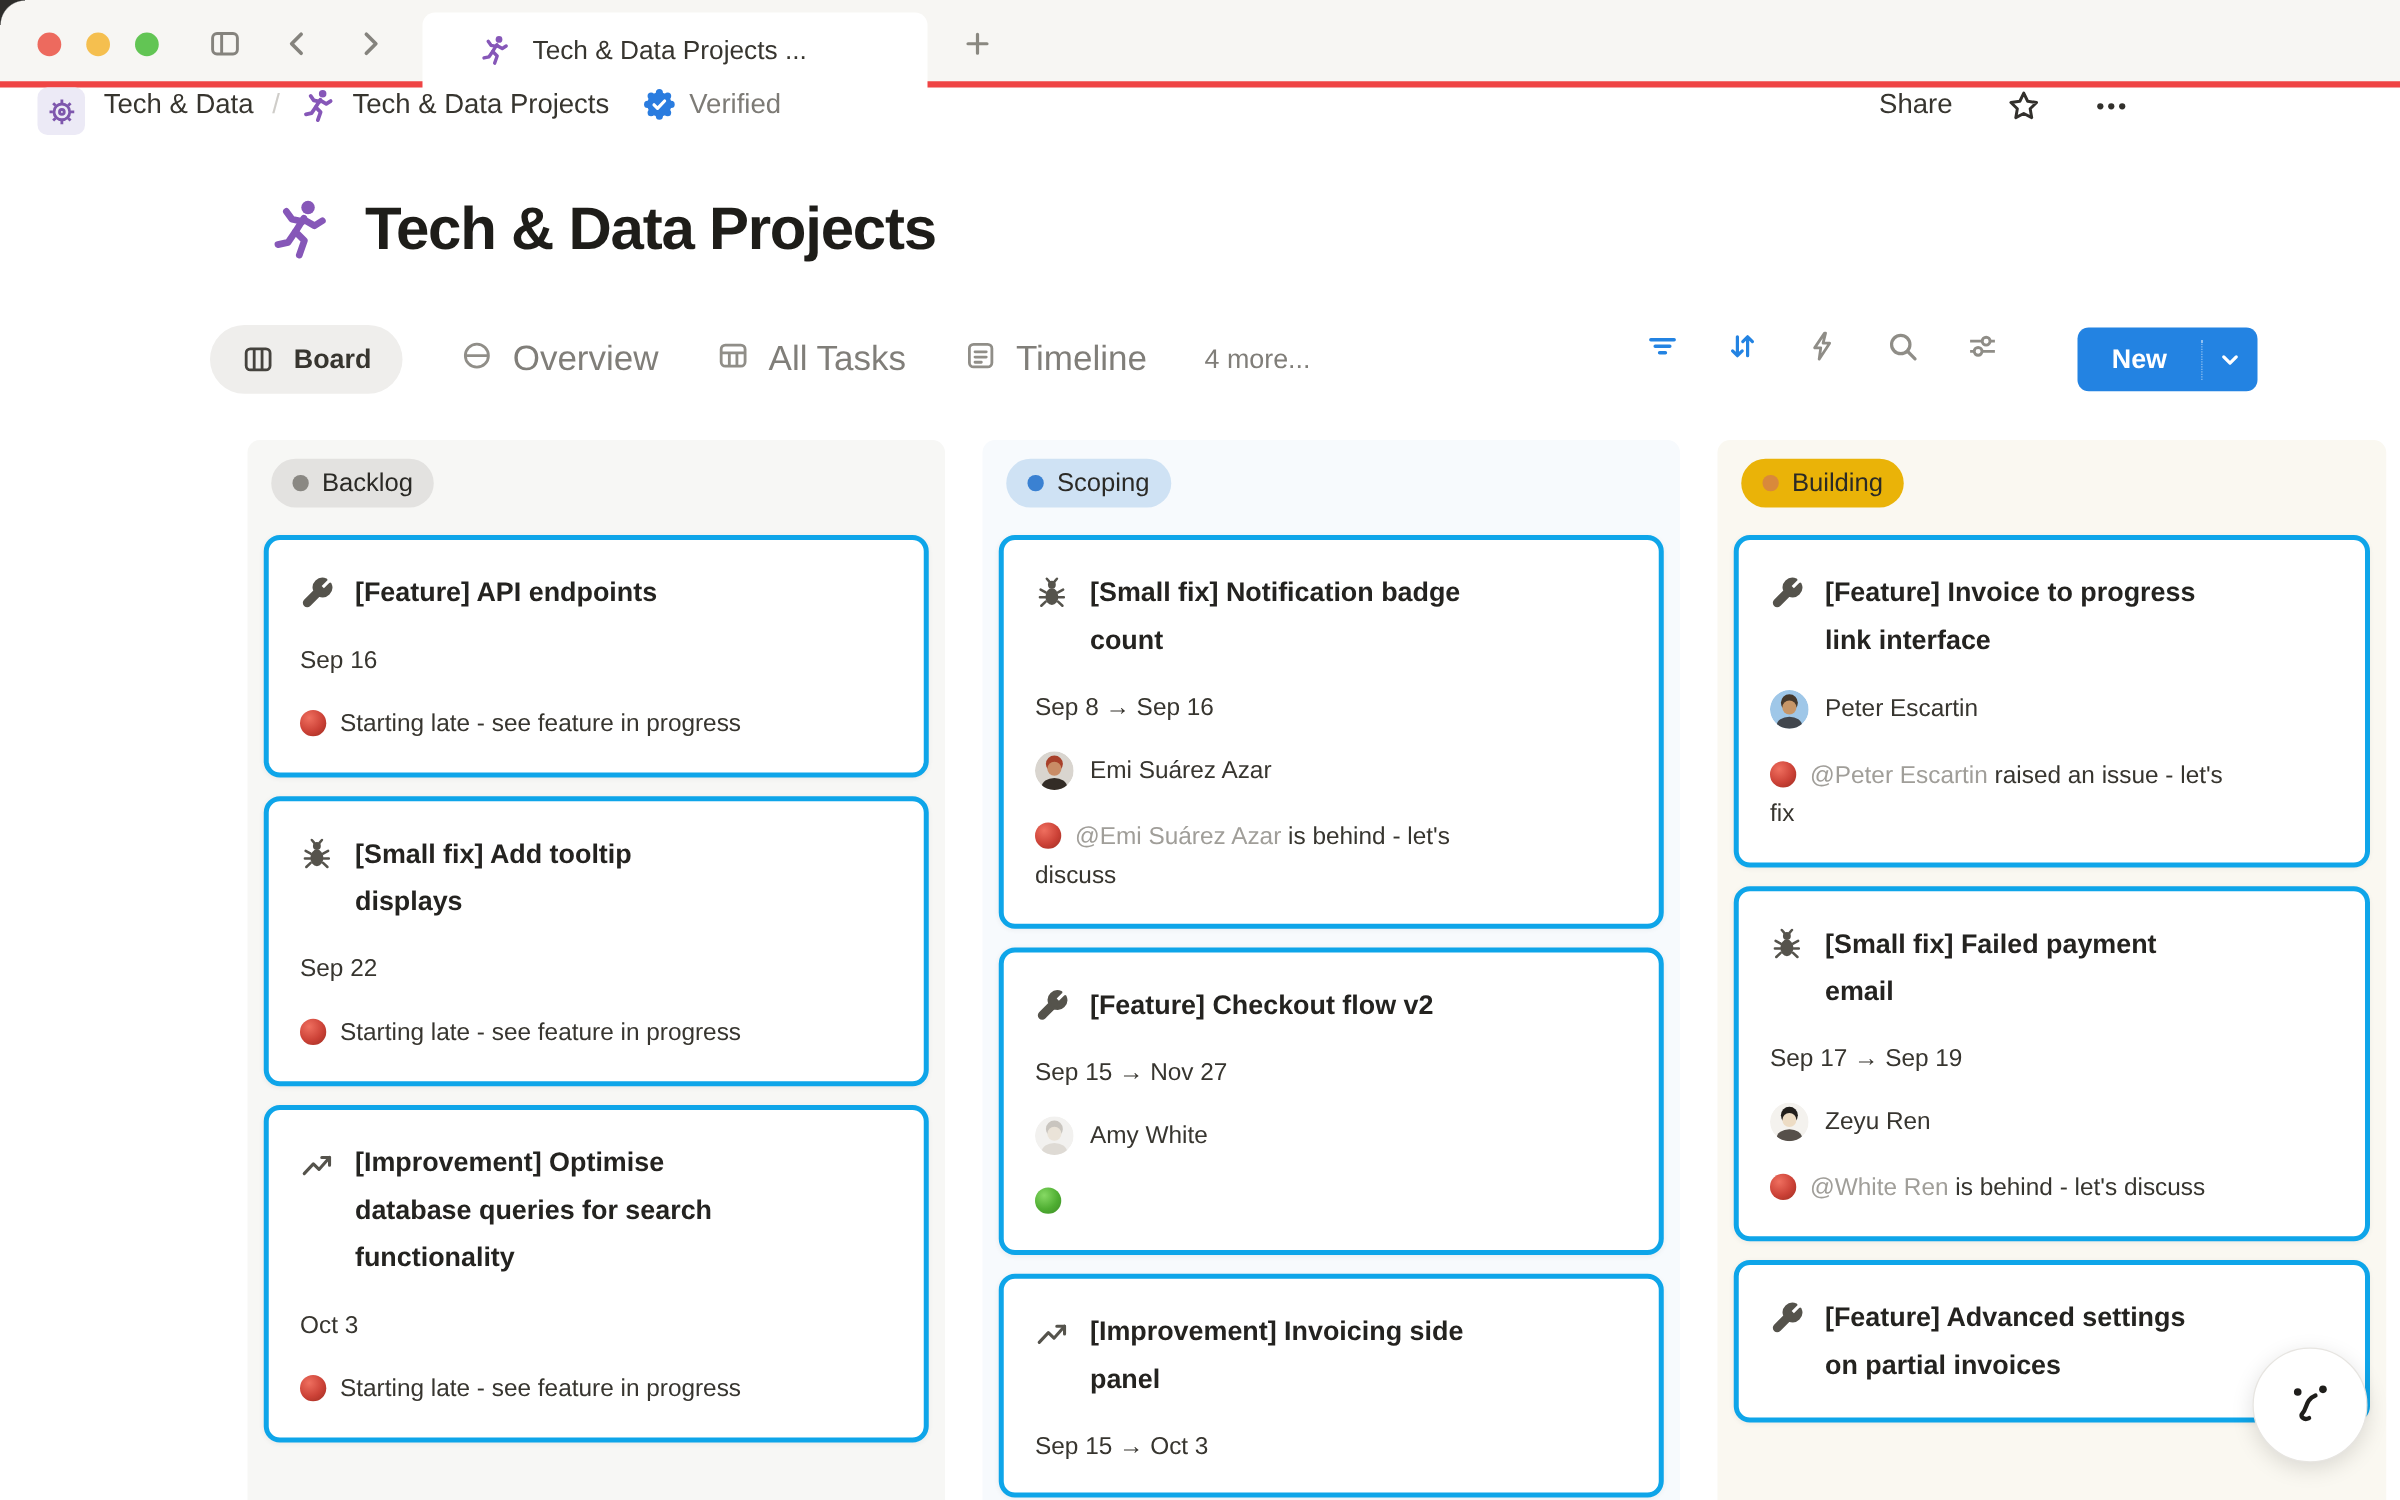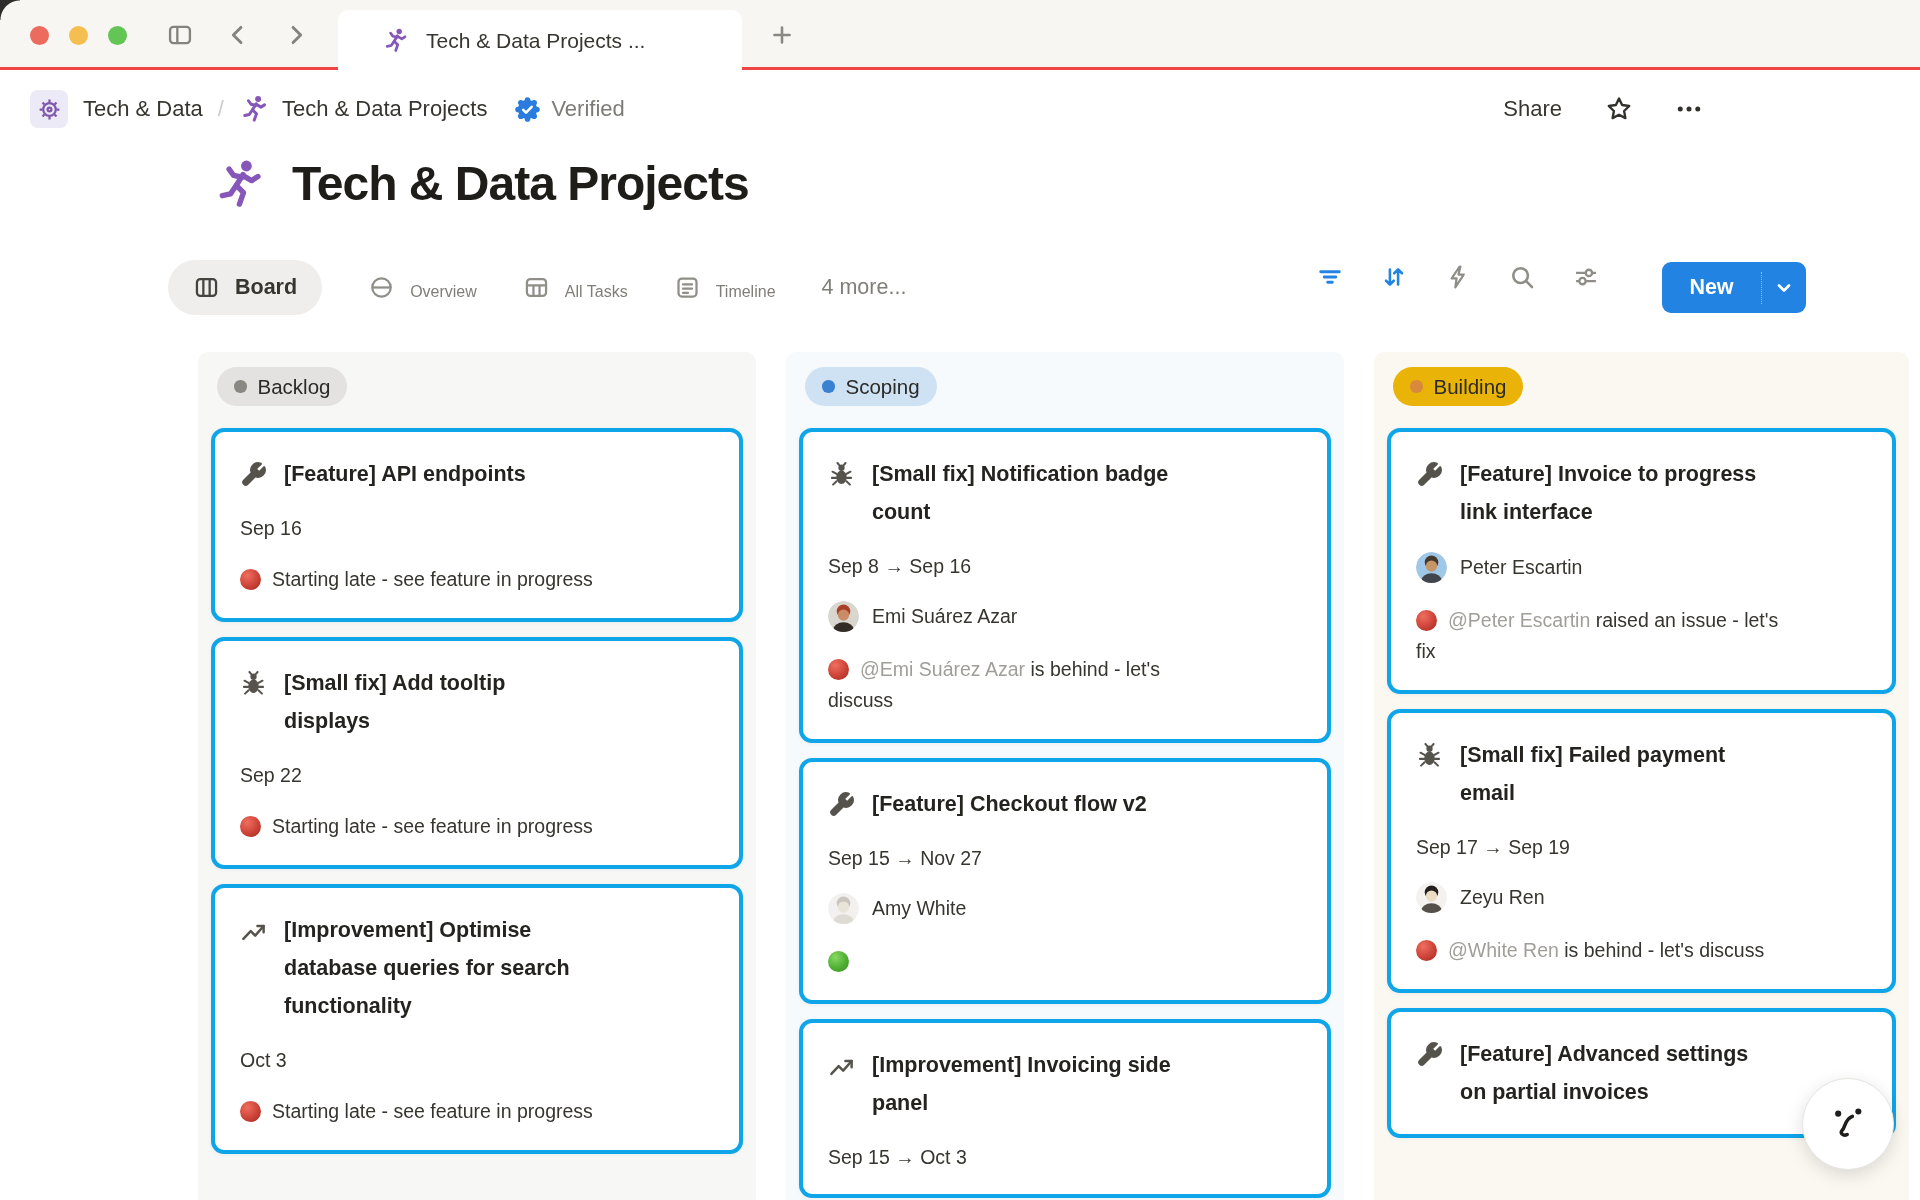--- a/index.html
+++ b/index.html
@@ -4,55 +4,55 @@
 <style>
   * { margin:0; padding:0; box-sizing:border-box; }
   html,body { width:1920px; height:1200px; overflow:hidden; background:#fff;
     font-family:"Liberation Sans","DejaVu Sans",sans-serif; color:#37352f; }
   .icn { display:inline-flex; align-items:center; justify-content:center; flex:none; }
   .icn svg { width:100%; height:100%; }
   .i24{width:24px;height:24px}.i27{width:27px;height:27px}.i28{width:28px;height:28px}.i30{width:30px;height:30px}
 
   
   .tabbar { position:absolute; top:0; left:0; width:1920px; height:70px;
-    background:#f7f6f3; border-bottom:3px solid #ef4444; }
+    background:#f7f6f3; border-bottom:5px solid #ef4444; }
   .light { position:absolute; top:26px; width:19px; height:19px; border-radius:50%; }
   .l-red{left:30px;background:#ed6a5e}.l-yel{left:69px;background:#f5bf4f}.l-grn{left:108px;background:#62c554}
   .tbtn{position:absolute;top:21px;}
   .tab { position:absolute; top:10px; left:338px; width:404px; height:61px; background:#fff;
     border-radius:10px 10px 0 0; display:flex; align-items:center; padding-left:44px; gap:17px;
     font-size:21px; color:#37352f; }
   .corner-tl{position:absolute;top:0;left:0;width:20px;height:20px;z-index:50;
     background:radial-gradient(circle at 20px 20px, rgba(0,0,0,0) 19px, #2e2d2b 20px);}
 
   
   .crumbs { position:absolute; top:70px; left:0; width:1744px; height:78px;
-    display:flex; align-items:center; padding:0 40px 0 30px; font-size:22px; }
+    display:flex; align-items:flex-start; padding:0 40px 0 30px; font-size:22px; }
   .chip { width:38px; height:38px; border-radius:8px; background:#eceaf6;
     display:flex; align-items:center; justify-content:center; }
   .crumb-name { margin-left:15px; }
   .crumb-slash { margin:0 15px; color:#cfcdc9; }
   .crumb-page { margin-left:13px; }
   .vbadge { margin-left:27px; }
   .vlabel { margin-left:10px; color:#7d7b76; }
   .spacer { flex:1; }
   .share { margin-right:42px; }
   .star { margin-right:40px; }
 
   
   .titlebar { position:absolute; top:156px; left:212px; display:flex; align-items:center; gap:26px; }
   .titlebar .icn { width:54px; height:54px; }
   .page-title { font-size:48px; font-weight:700; color:#1e1d19; letter-spacing:-1px; }
 
   
   .views { position:absolute; top:256px; left:168px; height:62px; display:flex; align-items:center; }
   .vpill { display:flex; align-items:center; gap:15px; height:55px; padding:0 25px;
     border-radius:28px; background:#efeeec; font-size:21.5px; font-weight:600; color:#37352f; }
-  .vitem { display:flex; align-items:flex-end; gap:15px; margin-left:46px;
-    font-size:16px; font-weight:500; color:#807e79; }
+  .vitem { display:flex; align-items:flex-start; gap:15px; margin-left:46px;
+    font-size:28px; font-weight:500; color:#807e79; }
   .vmore { margin-left:46px; font-size:21.5px; color:#807e79; }
   .tools { position:absolute; top:263px; left:1316px; display:flex; align-items:center; gap:36px; }
   .new-btn { position:absolute; top:262px; left:1662px; width:144px; height:51px;
     background:#2383e2; border-radius:9px; display:flex; align-items:center; color:#fff; }
   .new-label { flex:1; text-align:center; font-size:21.5px; font-weight:600; }
   .new-div { width:0; height:32px; border-left:1px dotted rgba(255,255,255,.5); }
   .new-chev { width:44px; display:flex; justify-content:center; }
 
   
   .board { position:absolute; top:352px; left:198px; display:flex; gap:30px; }

